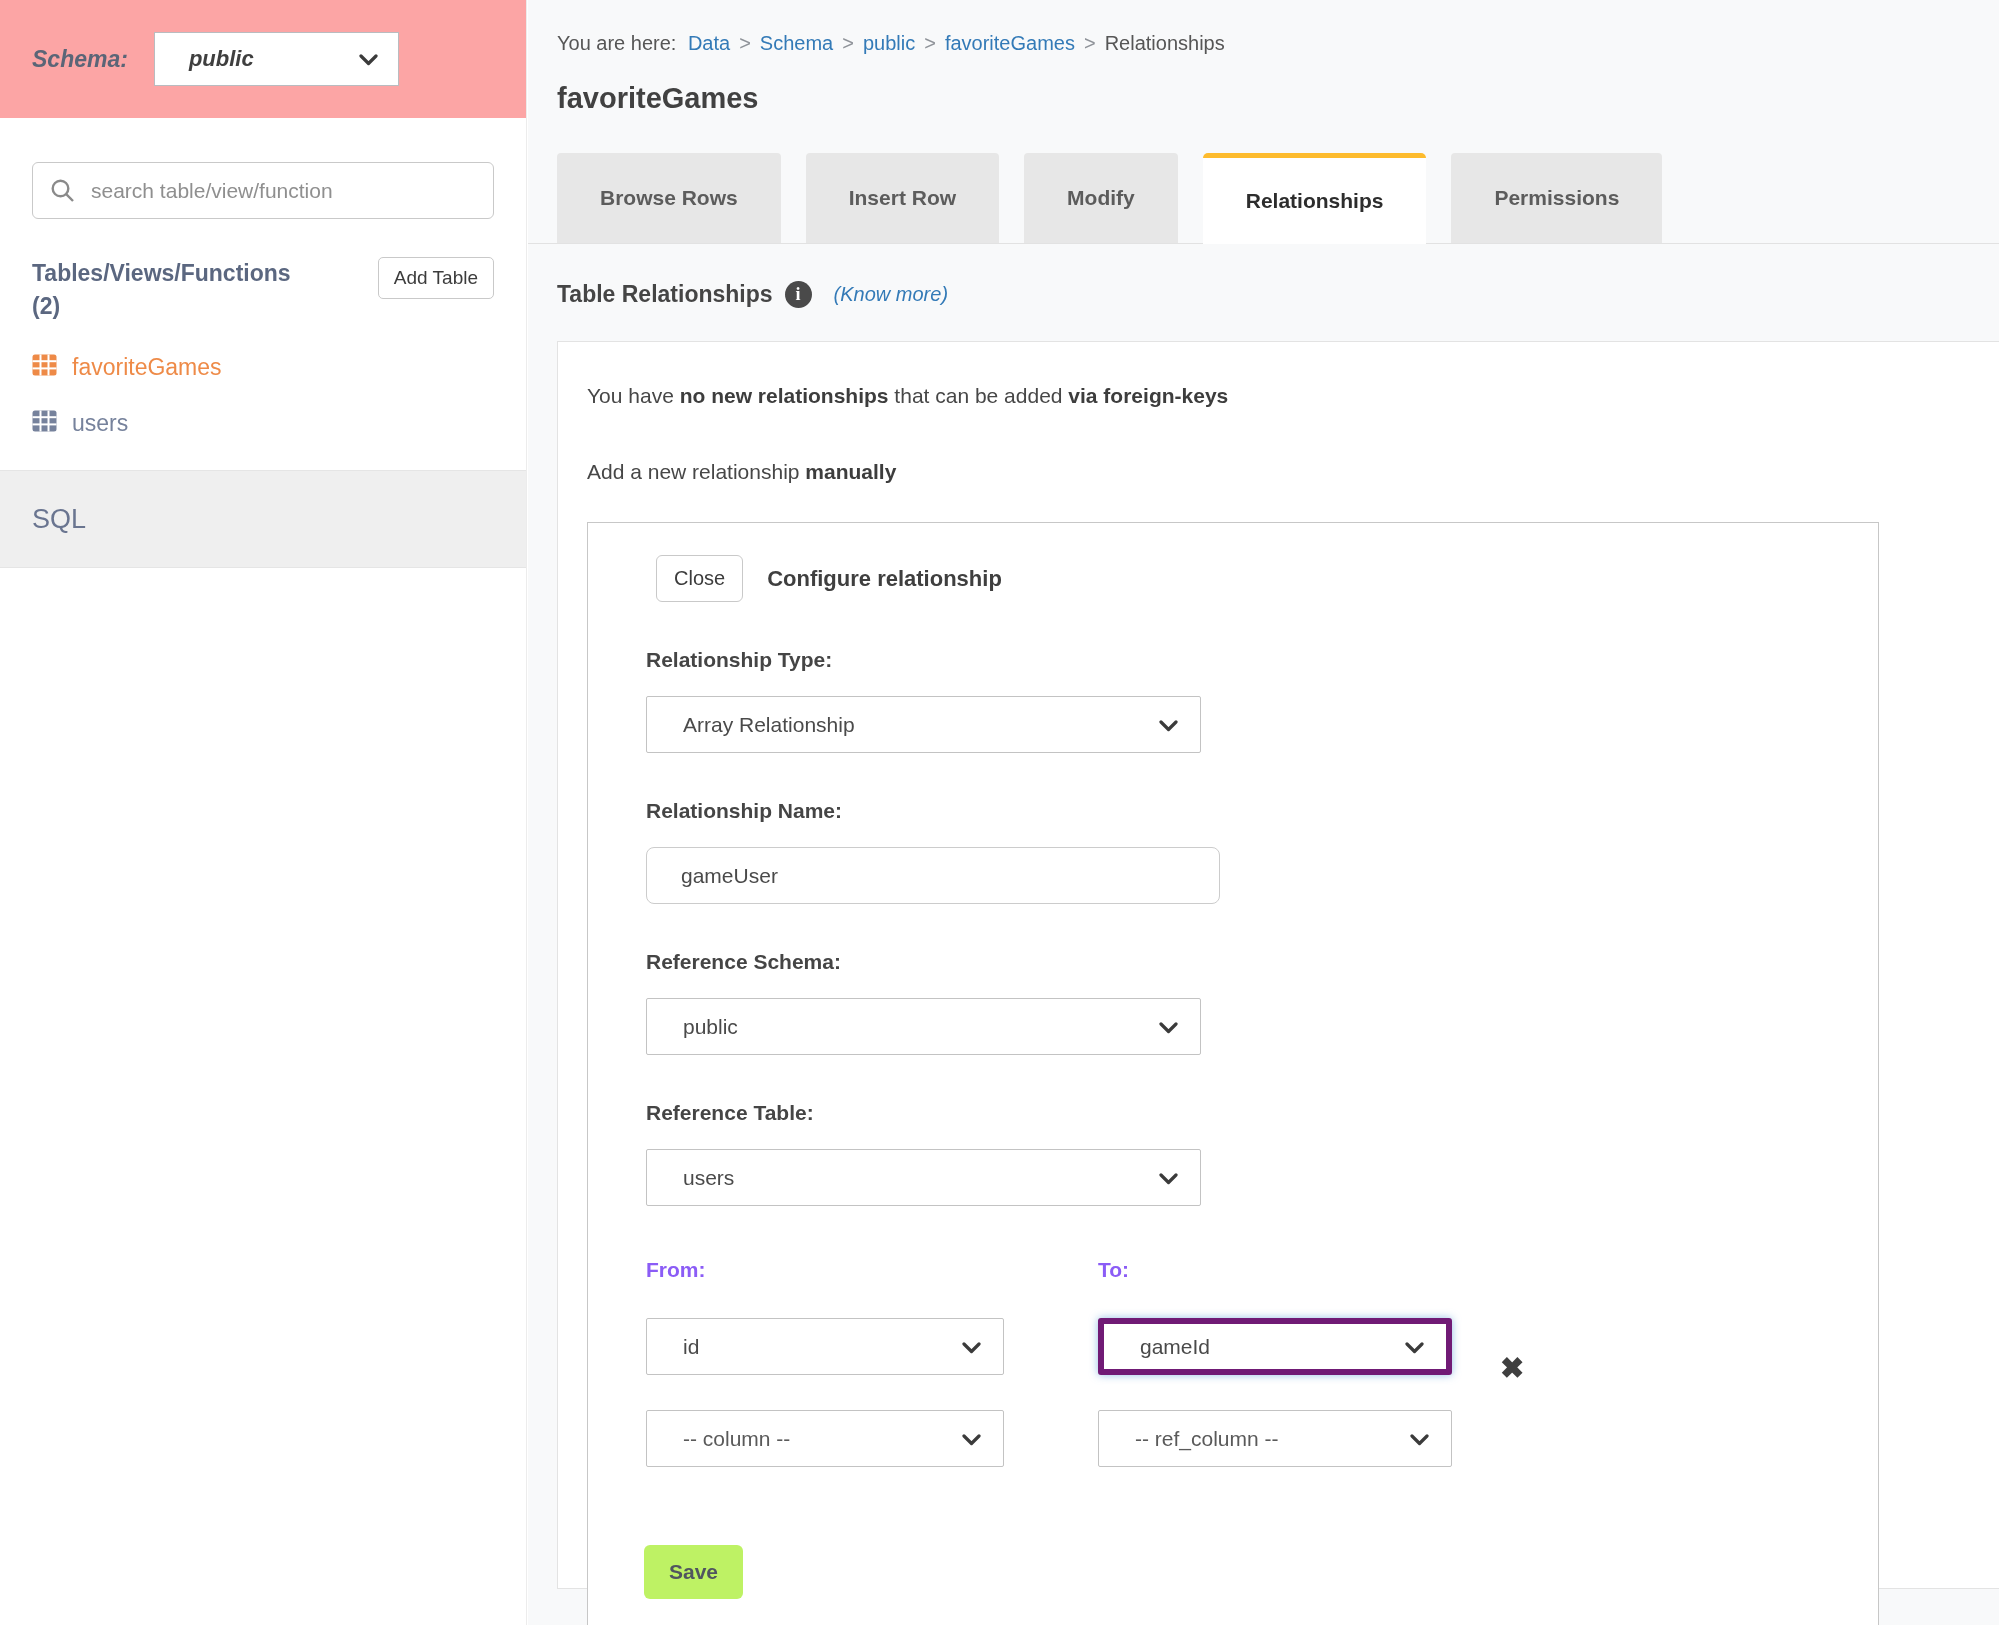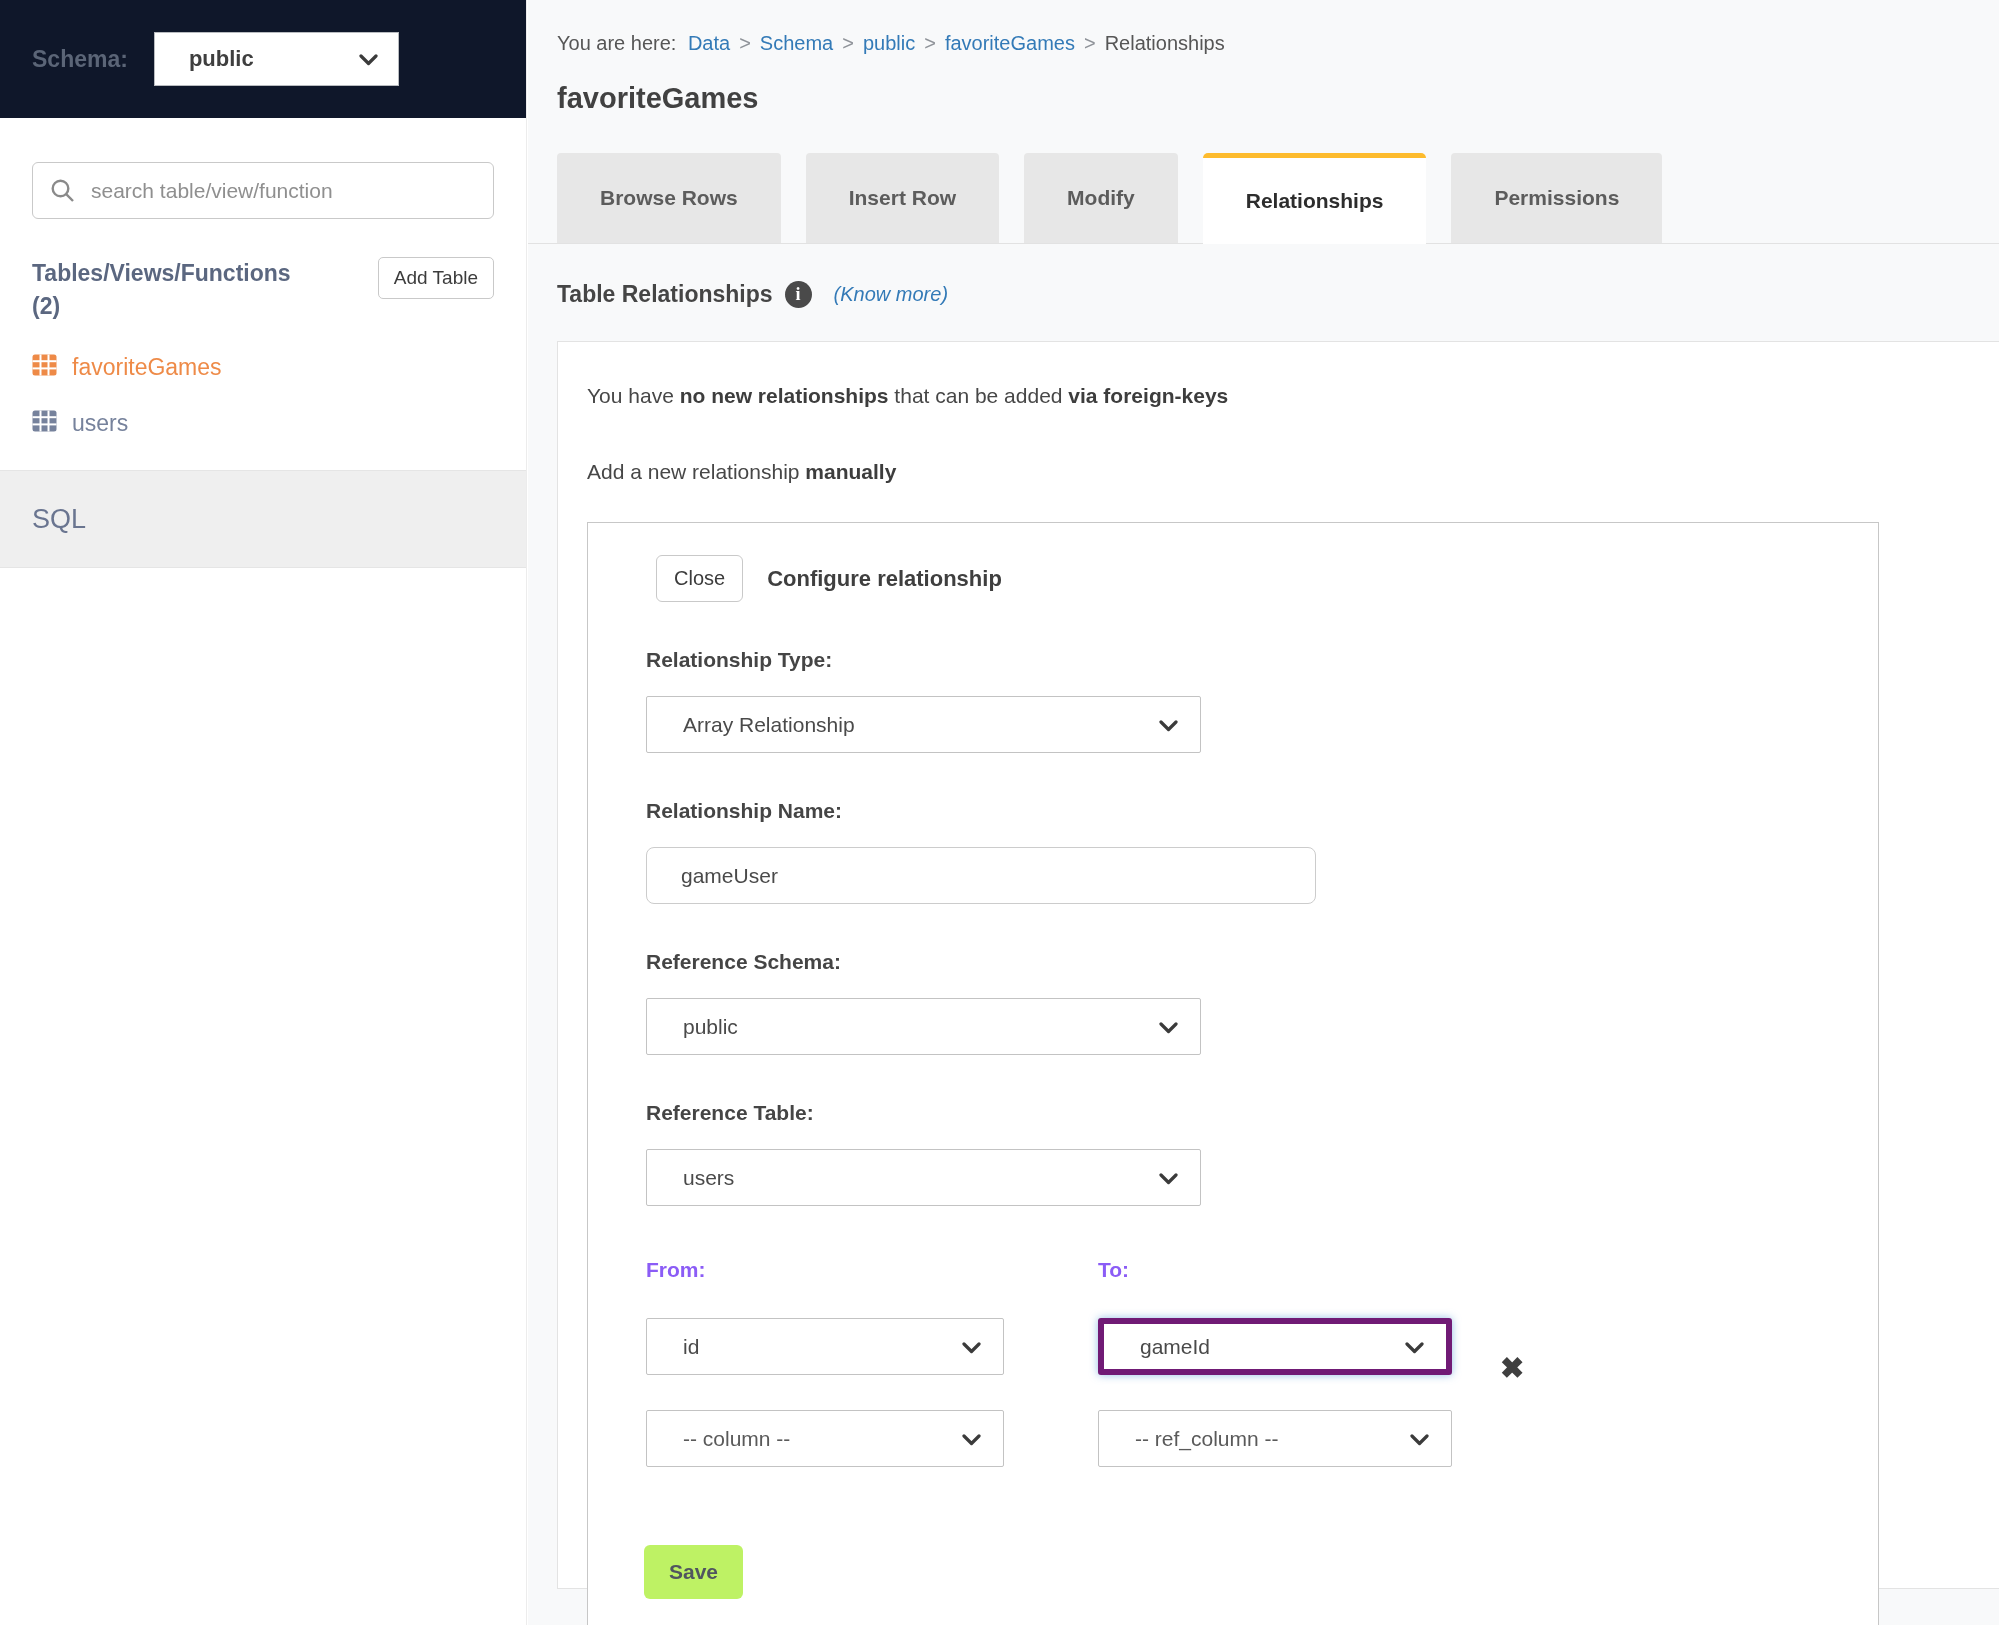--- a/index.html
+++ b/index.html
@@ -12,22 +12,22 @@
     background: #ffffff;
     overflow: hidden;
     color: #454545;
   }
   
   .sidebar {
     position: absolute; left:0; top:0; width:527px; height:100%;
     background:#ffffff; border-right:1px solid #ececec;
   }
   .schema-header {
-    height:118px; background:#0f172a; display:flex; align-items:center;
-    padding:0 32px; gap:26px;
+    height:118px; background:#fca5a5; display:flex; align-items:center;
+    padding:0 32px; gap:26px;font-style:italic;
   }
   .schema-label { font-weight:bold; color:#5b6577; font-size:23px; }
   .selectbox {
     background:#fff; border:1px solid #b9bcc0; display:flex; align-items:center;
     justify-content:space-between; cursor:pointer; color:#4a4a4a;
   }
   .schema-select { width:245px; height:54px; padding:0 20px 0 34px; font-weight:bold; font-size:22px; color:#3f3f3f; }
   .search-wrap { margin:44px 32px 0 32px; position:relative;border-radius:18px; }
   .search-wrap input {
     width:100%; height:57px; border:1px solid #c9c9c9; border-radius:6px;
@@ -99,21 +99,21 @@
     border:1px solid #c9c9c9; border-radius:6px; background:#fff;
     padding:11px 17px; font-size:20px; color:#3c3c3c; cursor:pointer;
     font-family:"Liberation Sans",sans-serif;
   }
   .configure-title { font-weight:bold; font-size:22px; color:#3f3f3f; }
   .form-label { margin:46px 0 0 28px; font-weight:bold; font-size:21px; color:#454545; }
   .ctl { margin:24px 0 0 28px; width:555px; height:57px; font-size:21px; }
   .sel { border:1px solid #c3c3c3; border-radius:2px; padding:0 22px 0 36px; }
   .text-input-wrap { margin:24px 0 0 28px; }
   .text-input {
-    width:670px; height:57px; border:1px solid #cccccc; border-radius:8px;
+    width:574px; height:57px; border:1px solid #cccccc; border-radius:8px;
     padding:0 20px 0 34px; font-size:21px; color:#4a4a4a; background:#fff;
     font-family:"Liberation Sans",sans-serif; outline:none;
   }
   .fromto { display:flex; margin:52px 0 0 28px; }
   .ft-col-from { width:452px; }
   .ft-col-to { width:354px; }
   .ft-label { font-weight:bold; font-size:21px; color:#8b5cf6; }
   .ft-sel { margin-top:36px; width:358px; height:57px; font-size:21px; }
   .ft-col-to .ft-sel { width:354px; }
   .ft-sel + .ft-sel { margin-top:35px; }

